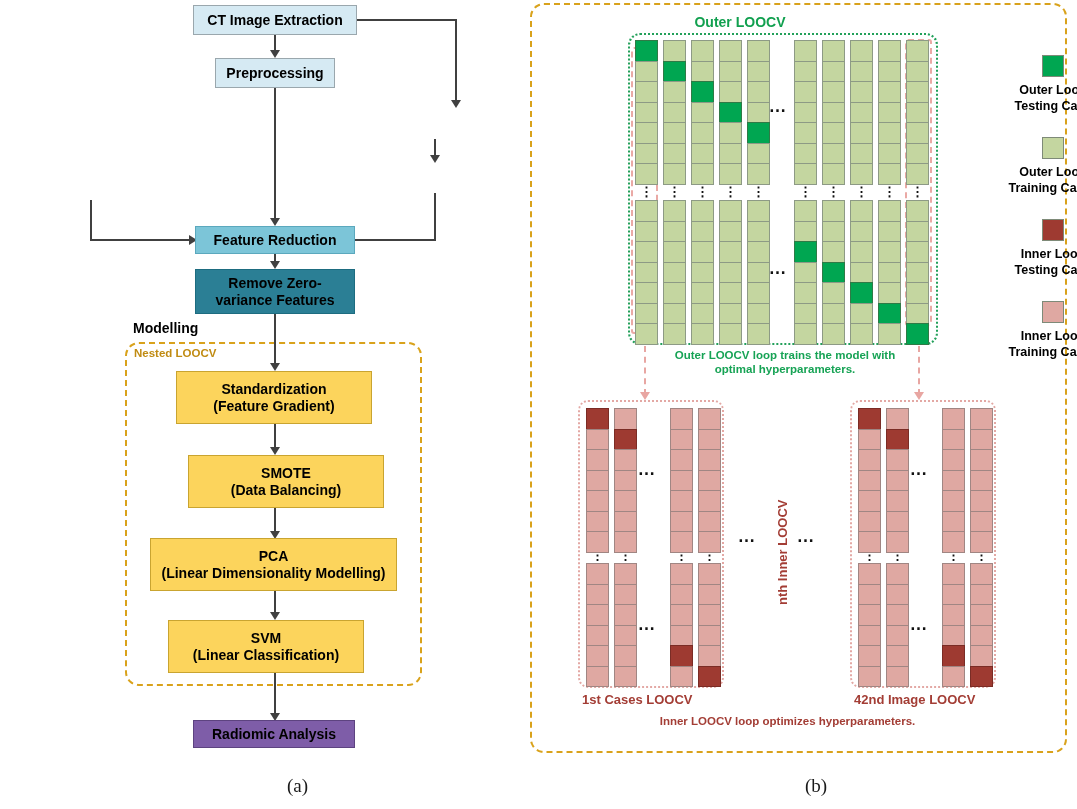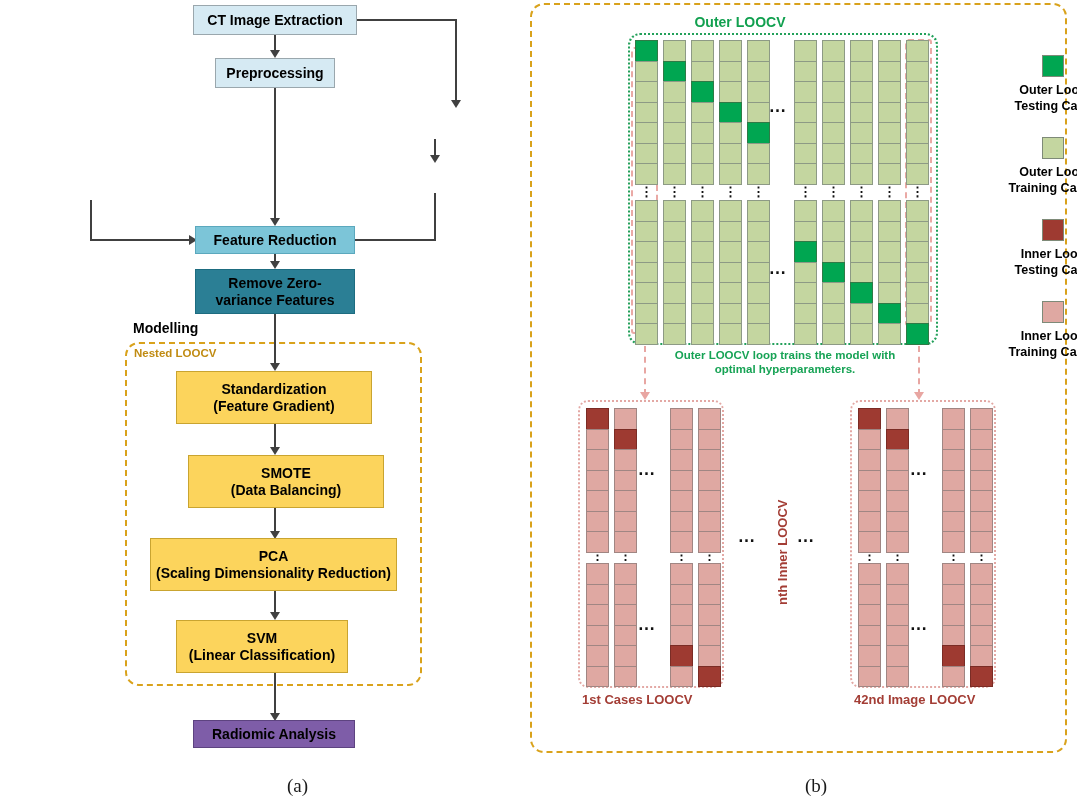--- a/index.html
+++ b/index.html
@@ -179,26 +179,26 @@
   <div class="ln v" style="left:274px;top:424px;height:26px;"></div>
   <div class="arrow-d" style="left:270px;top:447px;"></div>
 
   <div class="fbox yellow" style="left:188px;top:455px;width:196px;height:53px;font-size:14px;">SMOTE
 (Data Balancing)</div>
 
   <div class="ln v" style="left:274px;top:508px;height:26px;"></div>
   <div class="arrow-d" style="left:270px;top:531px;"></div>
 
   <div class="fbox yellow" style="left:150px;top:538px;width:247px;height:53px;font-size:14px;">PCA
-(Scaling Dimensionality Reduction)</div>
+(Linear Dimensionality Modelling)</div>
 
   <div class="ln v" style="left:274px;top:591px;height:24px;"></div>
   <div class="arrow-d" style="left:270px;top:612px;"></div>
 
-  <div class="fbox yellow" style="left:176px;top:620px;width:172px;height:53px;font-size:14px;">SVM
+  <div class="fbox yellow" style="left:168px;top:620px;width:196px;height:53px;font-size:14px;">SVM
 (Linear Classification)</div>
 
   <div class="ln v" style="left:274px;top:673px;height:43px;"></div>
   <div class="arrow-d" style="left:270px;top:713px;"></div>
 
   <div class="fbox purple" style="left:193px;top:720px;width:162px;height:28px;font-size:14px;">Radiomic Analysis</div>
 
   <div class="caption" style="left:287px;top:775px;">(a)</div>
 </div>
 
@@ -499,20 +499,21 @@
       <div class="cell itest" style="left:450px;top:665.5px;width:23px;height:21.5px;"></div>
       <div class="hdots" style="left:390px;top:463px;">⋯</div>
       <div class="hdots" style="left:390px;top:618px;">⋯</div>
     </div>
   <div class="lbl-inner" style="left:334px;top:692px;">42nd Image LOOCV</div>
 
   <div class="lbl-nth" style="left:255px;top:605px;">nth Inner LOOCV</div>
   <div class="hdots" style="left:218px;top:530px;">⋯</div>
   <div class="hdots" style="left:277px;top:530px;">⋯</div>
 
+  <div class="cap-red" style="left:55px;top:715px;width:425px;">Inner LOOCV loop optimizes hyperparameters.</div>
 
   <div id="legend">
       <div class="lg-sw" style="left:522px;top:55px;background:#00a651;"></div>
       <div class="lg-tx" style="left:478px;top:83px;white-space:pre-line;">Outer Loop
 Testing Case</div>
       <div class="lg-sw" style="left:522px;top:137px;background:#c4d6a0;"></div>
       <div class="lg-tx" style="left:478px;top:165px;white-space:pre-line;">Outer Loop
 Training Cases</div>
       <div class="lg-sw" style="left:522px;top:219px;background:#9e3a31;"></div>
       <div class="lg-tx" style="left:478px;top:247px;white-space:pre-line;">Inner Loop

